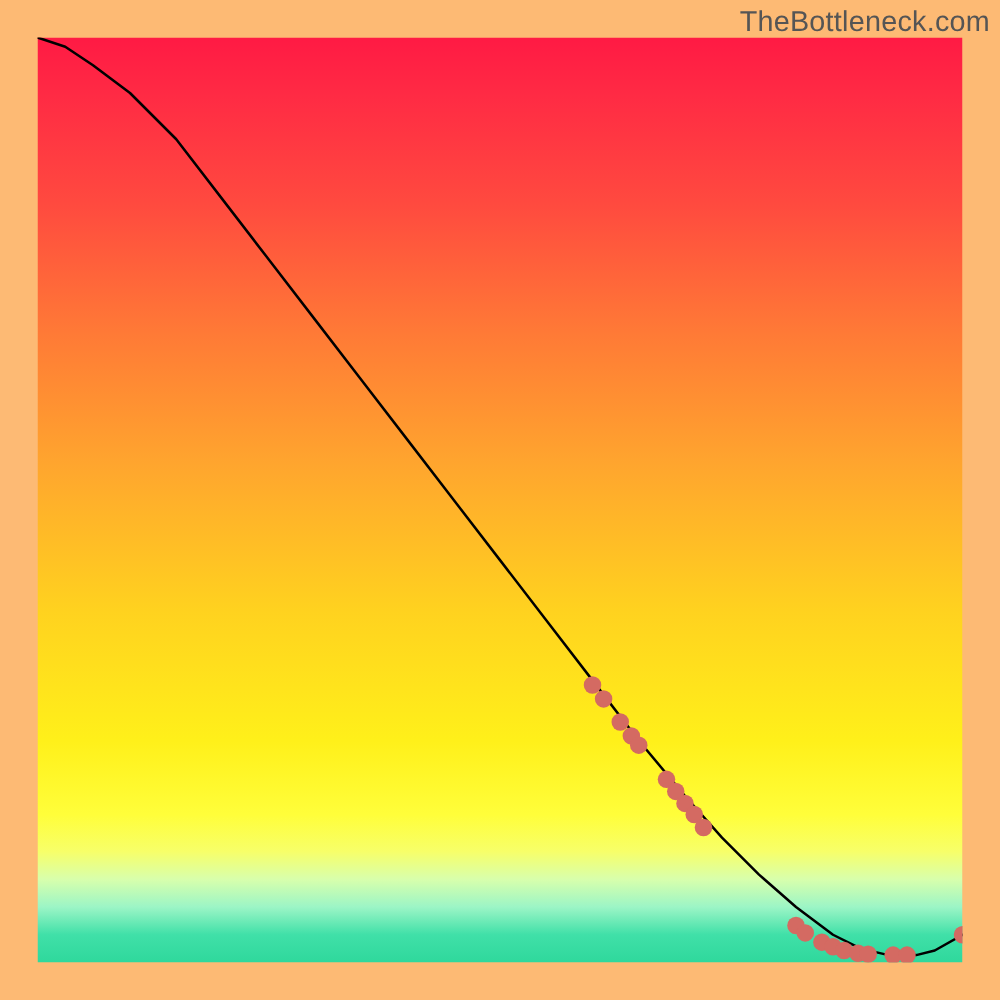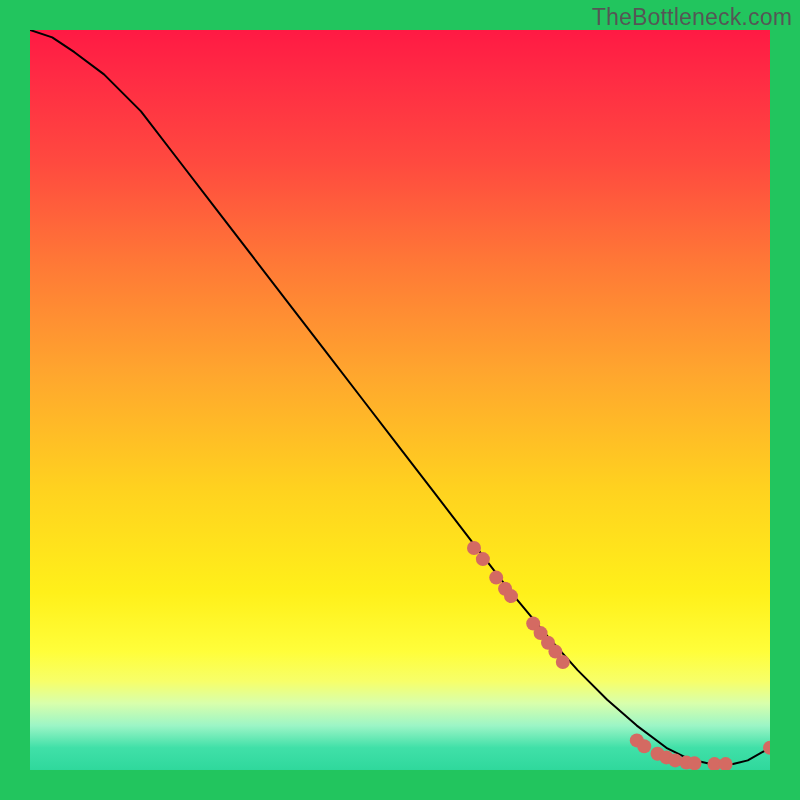--- a/index.html
+++ b/index.html
@@ -7,21 +7,21 @@
     padding: 0;
     width: 800px;
     height: 800px;
     background: #000;
     font-family: Arial, Helvetica, sans-serif;
     overflow: hidden;
   }
   .outer {
     width: 800px;
     height: 800px;
-    background: #22c55e;
+    background: #fdba74;
     position: relative;
   }
   .plot {
     position: absolute;
     left: 30px;
     top: 30px;
     width: 740px;
     height: 740px;
     overflow: hidden;
   }

